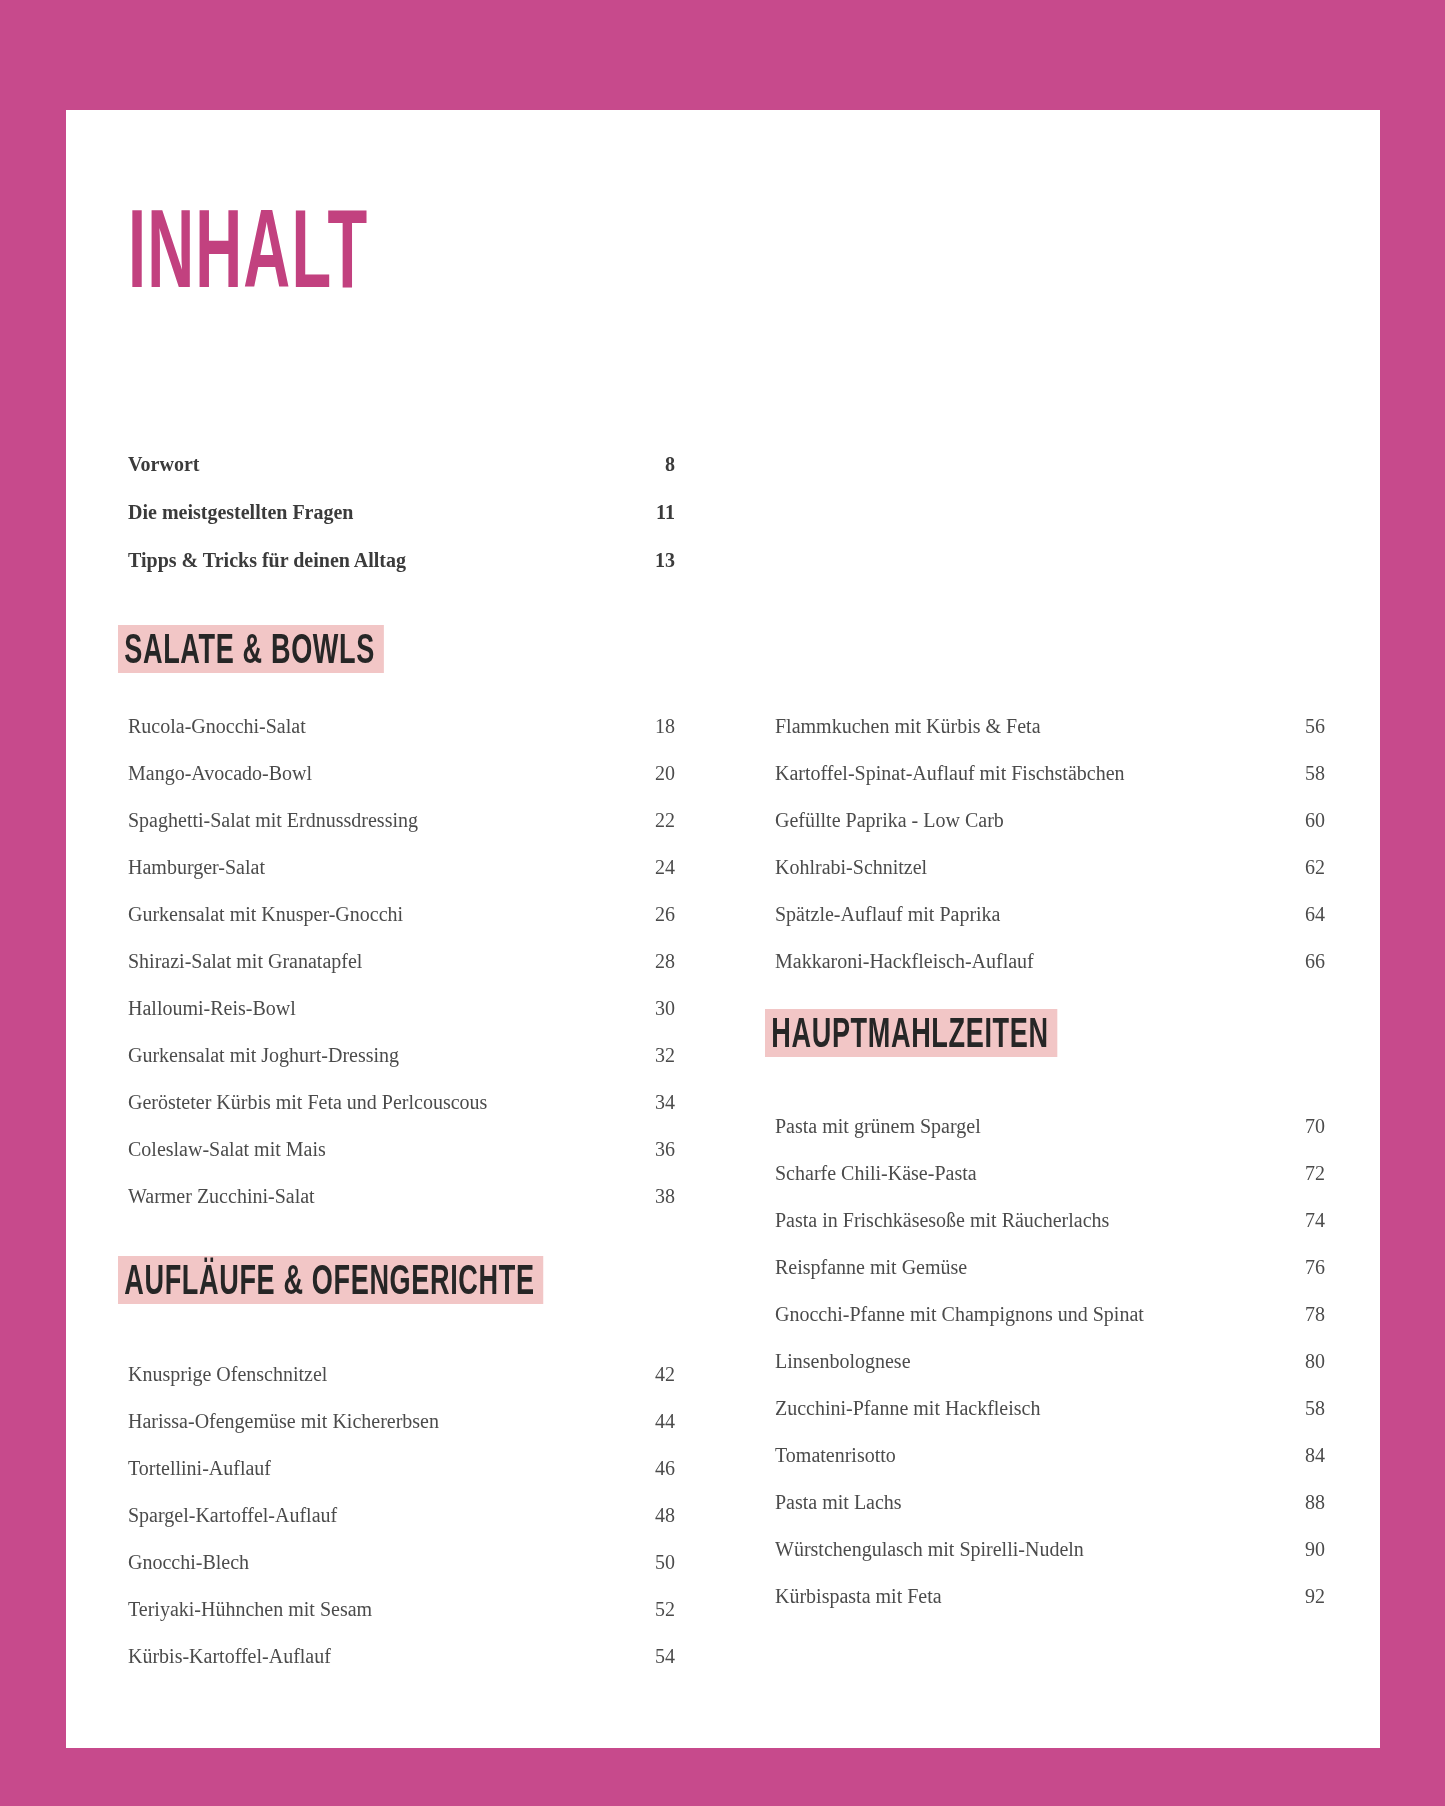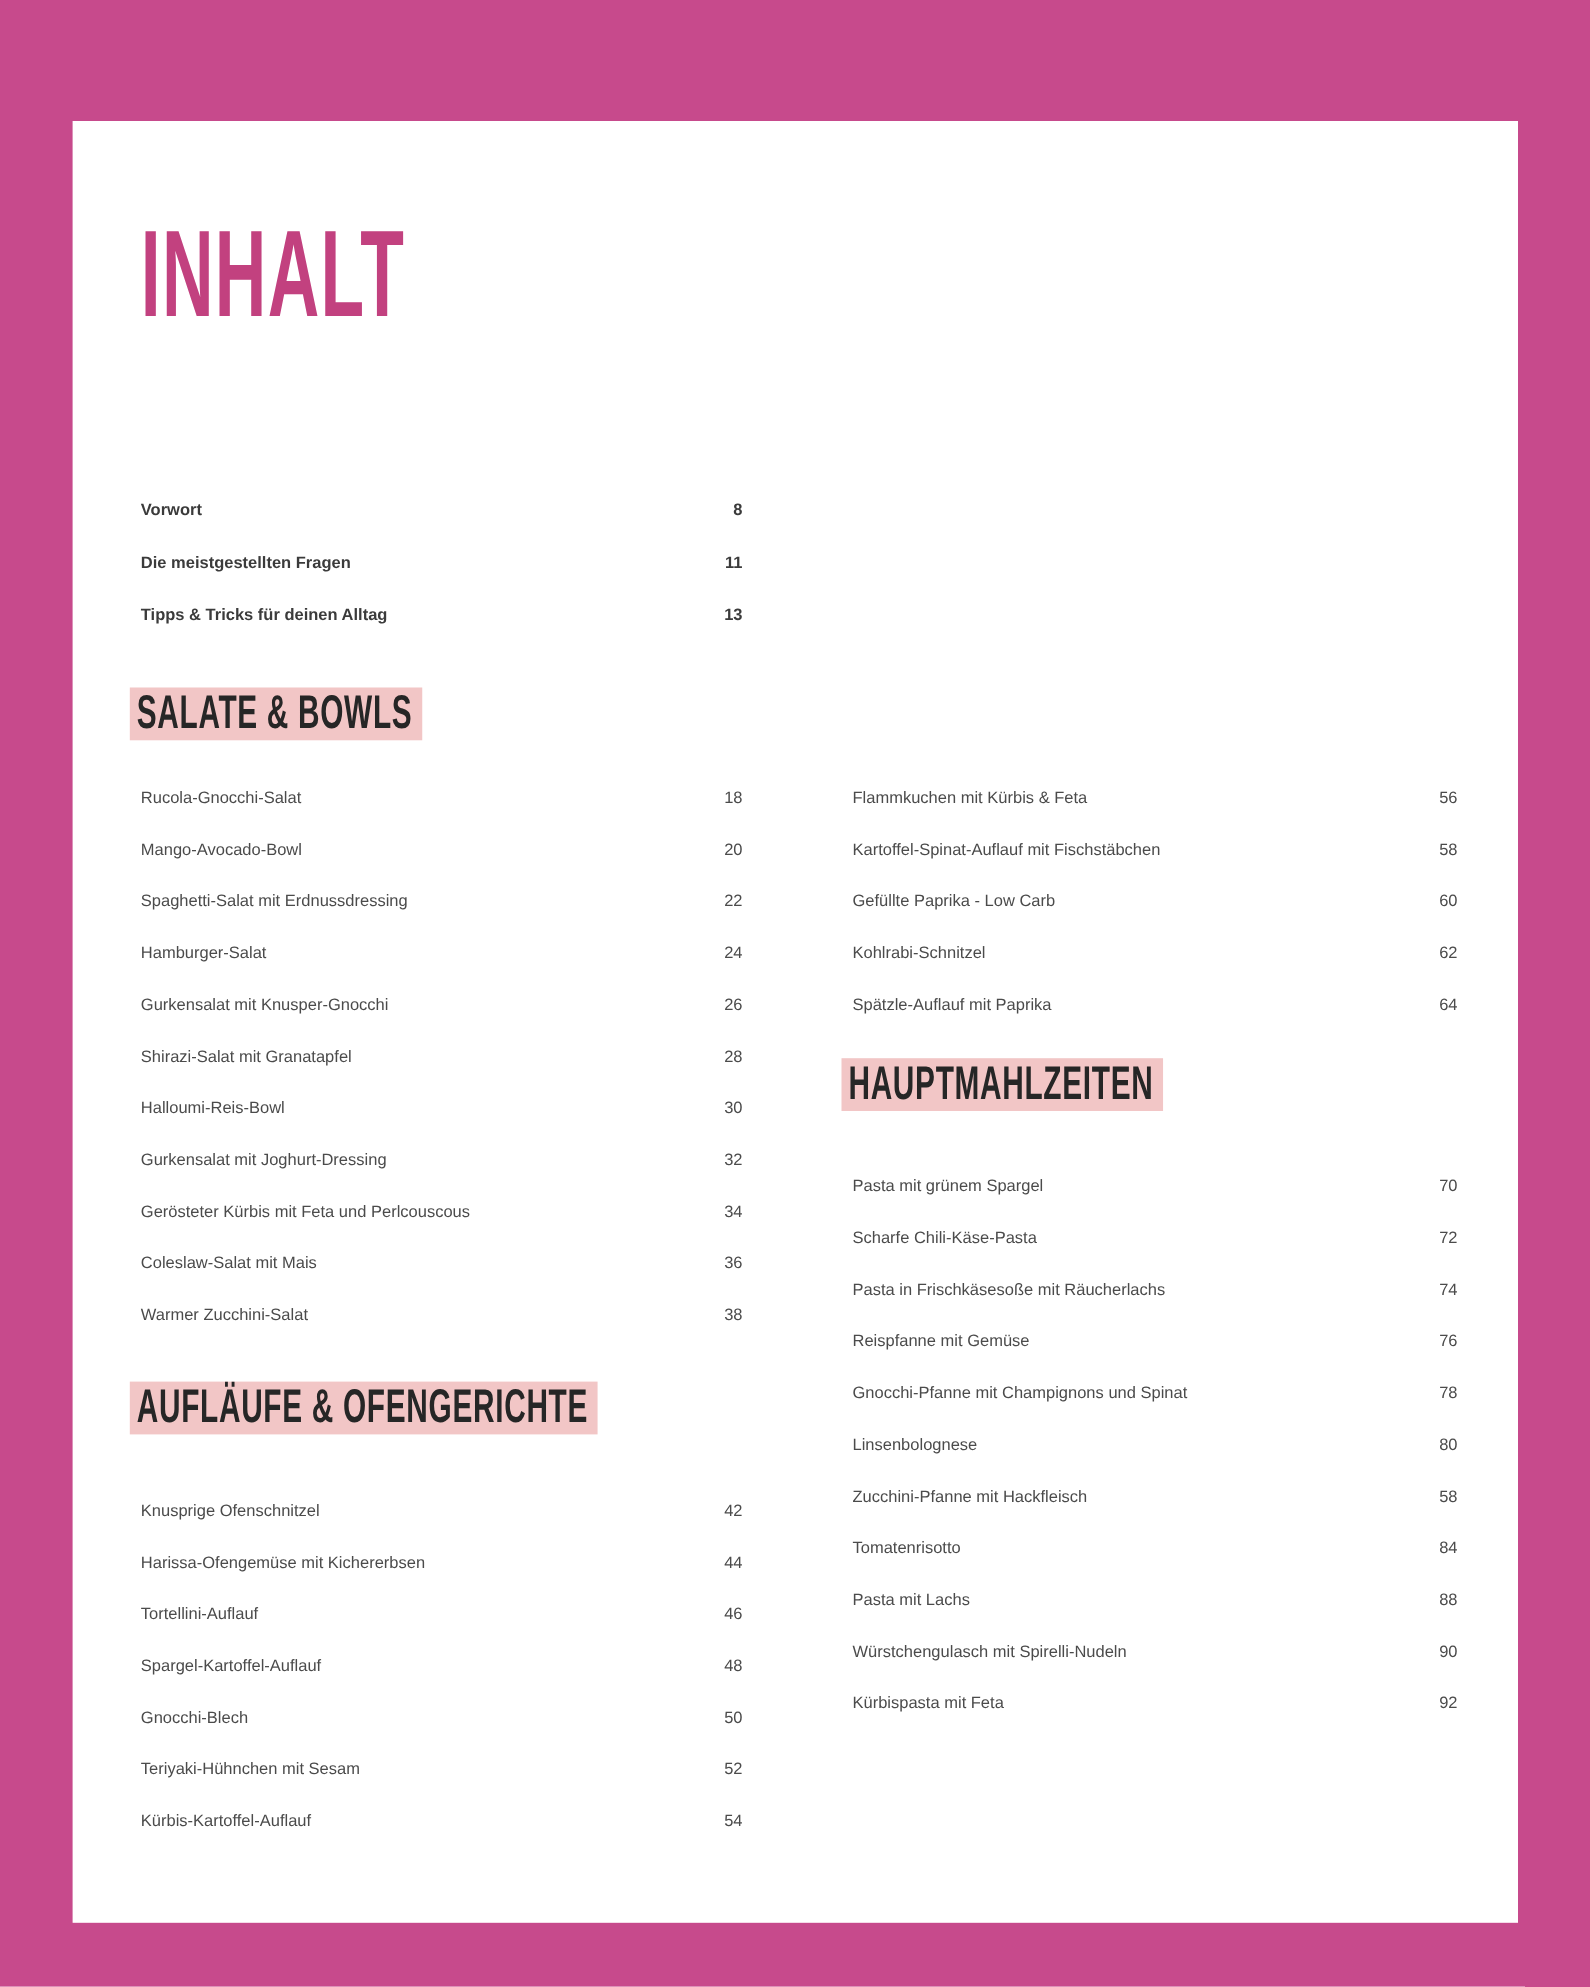--- a/index.html
+++ b/index.html
@@ -30,24 +30,25 @@
     white-space: nowrap;
   }
   .front-matter {
     margin: 144px 0 0 62px;
     width: 547px;
   }
   .row {
     display: flex;
     justify-content: space-between;
     align-items: baseline;
-    font-size: 15px;
+    font-size: 20px;
     line-height: 26px;
     margin-bottom: 22px;
     color: #4b4b4b;
+    font-family: Liberation Serif, serif;
   }
   .fm-row { font-weight: 700; color: #3b3b3b; margin-bottom: 22px; }
   .fm-row .pagenum { font-weight: 700; }
   .pagenum { white-space: nowrap; }
   .columns {
     display: grid;
     grid-template-columns: 547px 550px;
     column-gap: 100px;
     margin: 52px 0 0 62px;
   }
@@ -223,20 +224,24 @@
           <div class="row">
             <span class="label">Kohlrabi-Schnitzel</span>
             <span class="pagenum">62</span>
           </div>
 
           <div class="row">
             <span class="label">Spätzle-Auflauf mit Paprika</span>
             <span class="pagenum">64</span>
           </div>
 
+          <div class="row">
+            <span class="label">Makkaroni-Hackfleisch-Auflauf</span>
+            <span class="pagenum">66</span>
+          </div>
         </div>
       <div class="heading-wrap hw3">
         <h2 class="section-heading">HAUPTMAHLZEITEN</h2>
       </div>
       <div class="list">
 
           <div class="row">
             <span class="label">Pasta mit grünem Spargel</span>
             <span class="pagenum">70</span>
           </div>

